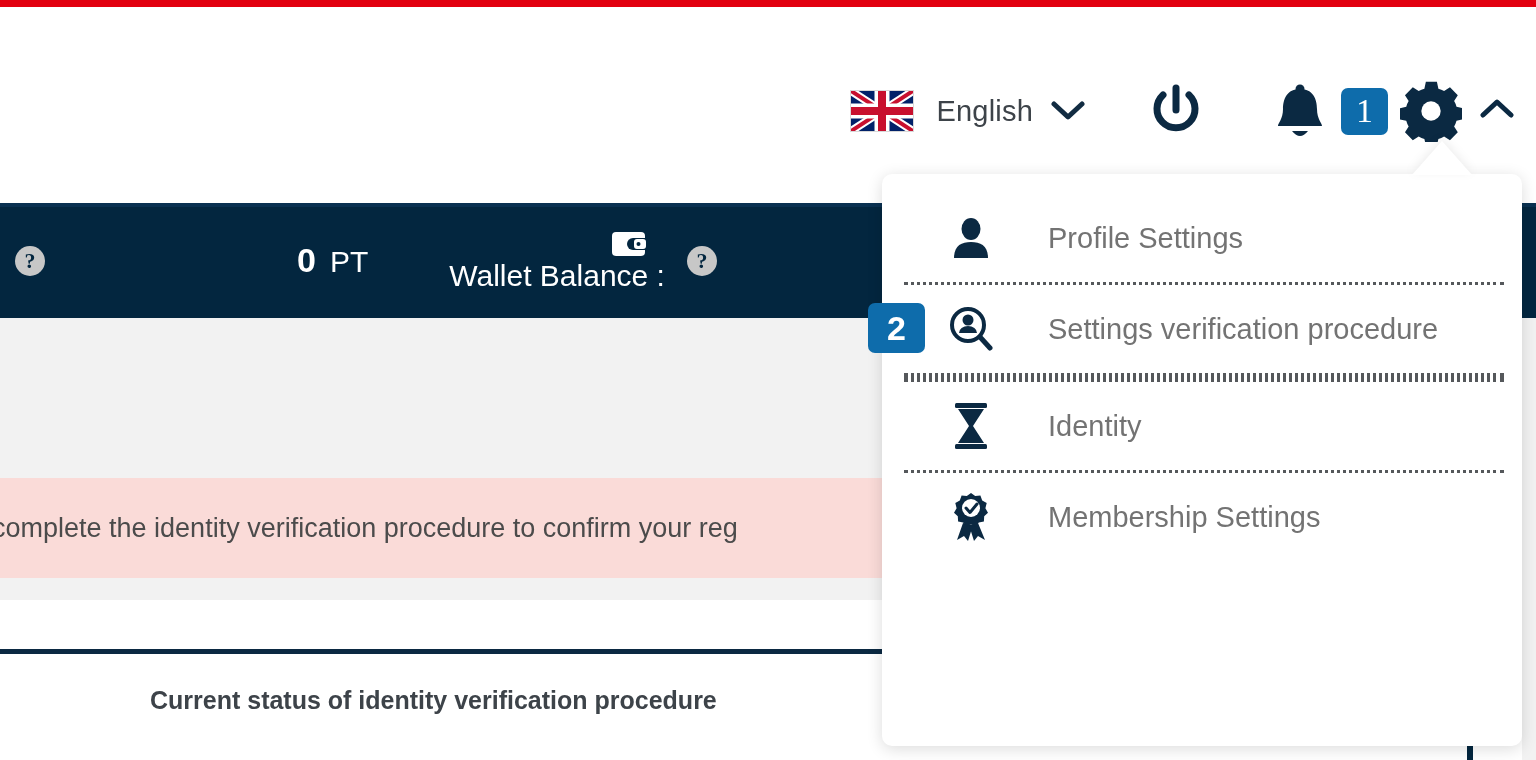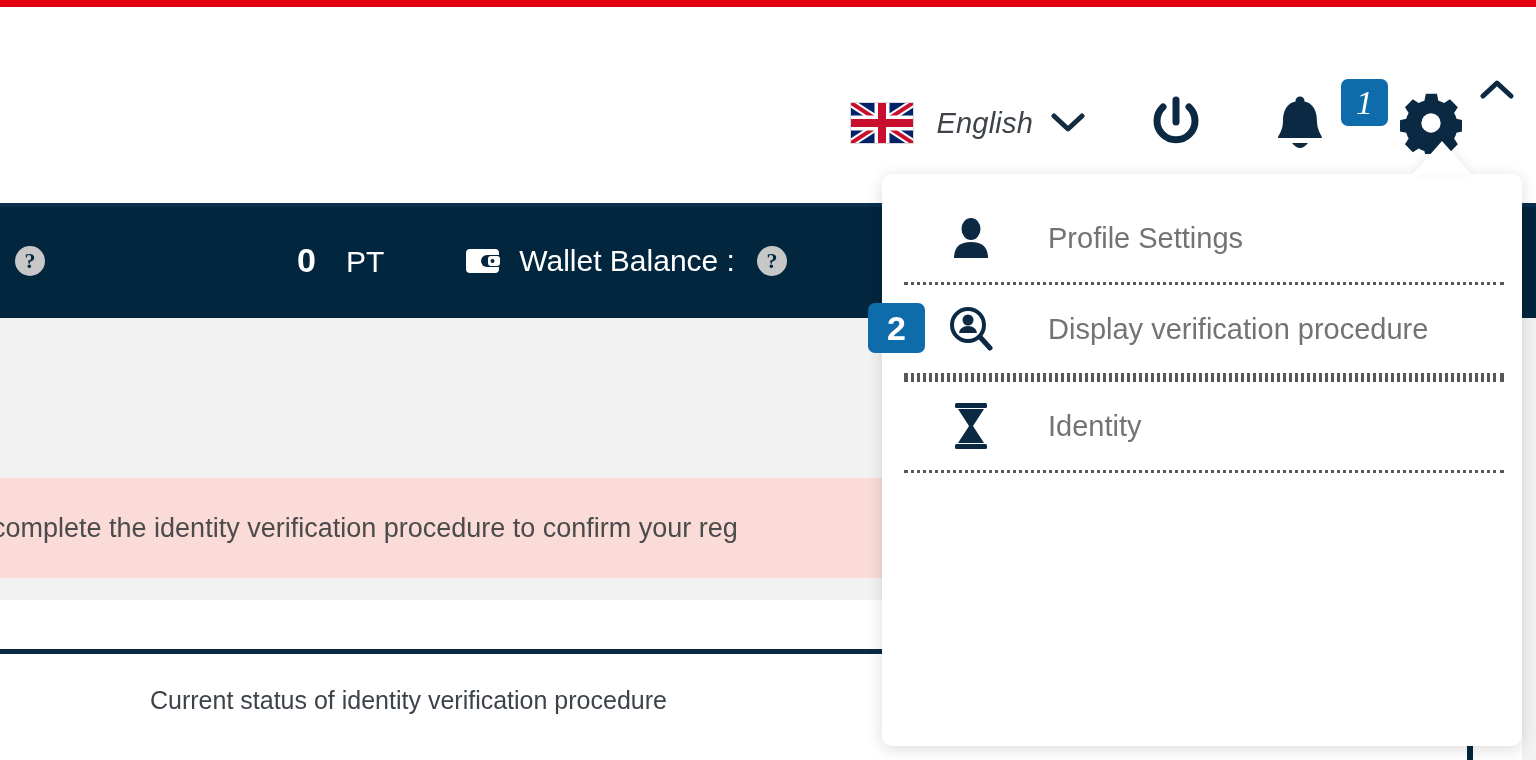--- a/index.html
+++ b/index.html
@@ -26,24 +26,23 @@
 
   
   .header {
     position: absolute; top: 7px; left: 0;
     width: 1536px; height: 196px;
     background: #ffffff;
     z-index: 10;
   }
   .header-right {
     position: absolute;
-    right: 22px; top: 72px;
-    display: flex; 
+    right: 22px; top: 60px;
+    display: flex; align-items: center;
     height: 88px;
-    font-style: italic;
   }
 
   
   .lang {
     display: flex; align-items: center;
     margin-right: 60px;
   }
   .flag {
     width: 64px; height: 42px;
     border: 1px solid #d8d8d8;
@@ -118,22 +117,22 @@
   .help-dot {
     width: 30px; height: 30px; border-radius: 50%;
     background: #c7c7c7; color: #03263f;
     font-size: 22px; font-weight: bold;
     display: flex; align-items: center; justify-content: center;
     font-family: "Liberation Serif", serif;
     flex: 0 0 auto;
   }
   .pts-wrap { display: flex; align-items: baseline; }
   .pts-num { font-size: 34px; font-weight: bold; color: #ffffff; }
-  .pts-unit { font-size: 30px; color: #ffffff; margin-left: 30px; font-weight: 400; }
-  .wallet-row { display: flex; align-items: center; }
+  .pts-unit { font-size: 30px; color: #ffffff; margin-left: 14px; font-weight: 400; }
+  .wallet-row { display: flex; align-items: flex-end; flex-direction: column; }
   .wallet-icon { margin-right: 18px; display: inline-flex; }
   .wallet-label { font-size: 30px; color: #ffffff; font-weight: 400; }
 
   
   .grey-zone {
     position: absolute; left: 0; top: 318px;
     width: 1536px; height: 160px;
     background: #f2f2f2;
   }
 
@@ -163,21 +162,21 @@
     width: 1536px; height: 160px;
     background: #ffffff;
   }
   .panel-rule {
     position: absolute; left: 0; top: 49px;
     width: 1536px; height: 5px;
     background: #0b2942;
   }
   .panel-title {
     position: absolute; left: 150px; top: 86px;
-    font-size: 25px; font-weight: normal; color: #3d4349;
+    font-size: 25px; font-weight: bold; color: #3d4349;
     white-space: nowrap;
   }
   .panel-caret {
     position: absolute; left: 1467px; top: 742px;
     width: 6px; height: 18px; background: #03263f;
     z-index: 4;
   }
 
   
   .dropdown {
@@ -363,40 +362,52 @@
 
       <div class="dd-item">
         <span class="dd-icon">
           <svg width="44" height="46" viewBox="0 0 44 46">
             <circle cx="19" cy="19" r="16" fill="none" stroke="#0b2942" stroke-width="4"></circle>
             <circle cx="19" cy="14" r="5.5" fill="#0b2942"></circle>
             <path d="M10 27 A 9 7 0 0 1 28 27 Z" fill="#0b2942"></path>
             <path d="M31 31 L41 42" stroke="#0b2942" stroke-width="5" stroke-linecap="round"></path>
           </svg>
         </span>
-        <span class="dd-label">Display verification procedure</span>
+        <span class="dd-label">Settings verification procedure</span>
       </div>
       <div class="dd-sep"></div>
 
       <div class="dd-sep"></div>
 
       <div class="dd-sep"></div>
 
       <div class="dd-item">
         <span class="dd-icon">
           <svg width="38" height="48" viewBox="0 0 38 48">
             <rect x="3" y="1" width="32" height="5" rx="1.5" fill="#0b2942"></rect>
             <rect x="3" y="42" width="32" height="5" rx="1.5" fill="#0b2942"></rect>
             <path d="M6 7 L32 7 L21 24 L32 41 L6 41 L17 24 Z" fill="#0b2942"></path>
           </svg>
         </span>
         <span class="dd-label">Identity</span>
       </div>
       <div class="dd-sep"></div>
 
+      <div class="dd-item">
+        <span class="dd-icon">
+          <svg width="40" height="48" viewBox="0 0 40 48">
+            <path d="M12 30 L6 47 L13 43 L17 48 L22 32 Z" fill="#0b2942"></path>
+            <path d="M27 30 L34 47 L27 43 L23 48 L18 32 Z" fill="#0b2942"></path>
+            <path d="M20 0 l4.2 3.1 l5.2-.6 l1.8 4.9 l4.5 2.7 l-1.3 5.1 l2.6 4.5 l-3.8 3.6 l-.3 5.2 l-5.1 1.1 l-3.3 4 l-4.5-2.5 l-4.5 2.5 l-3.3-4 l-5.1-1.1 l-.3-5.2 l-3.8-3.6 l2.6-4.5 l-1.3-5.1 l4.5-2.7 l1.8-4.9 l5.2 .6 Z" fill="#0b2942"></path>
+            <circle cx="20" cy="15" r="9" fill="#ffffff"></circle>
+            <path d="M15 15 L19 19.5 L26 11" fill="none" stroke="#0b2942" stroke-width="3" stroke-linecap="round" stroke-linejoin="round"></path>
+          </svg>
+        </span>
+        <span class="dd-label">Membership Settings</span>
+      </div>
 
     </div>
   </div>
 
   <span class="badge-2">2</span>
 
   <div class="gutter"></div>
 </div>
 
 </body></html>

